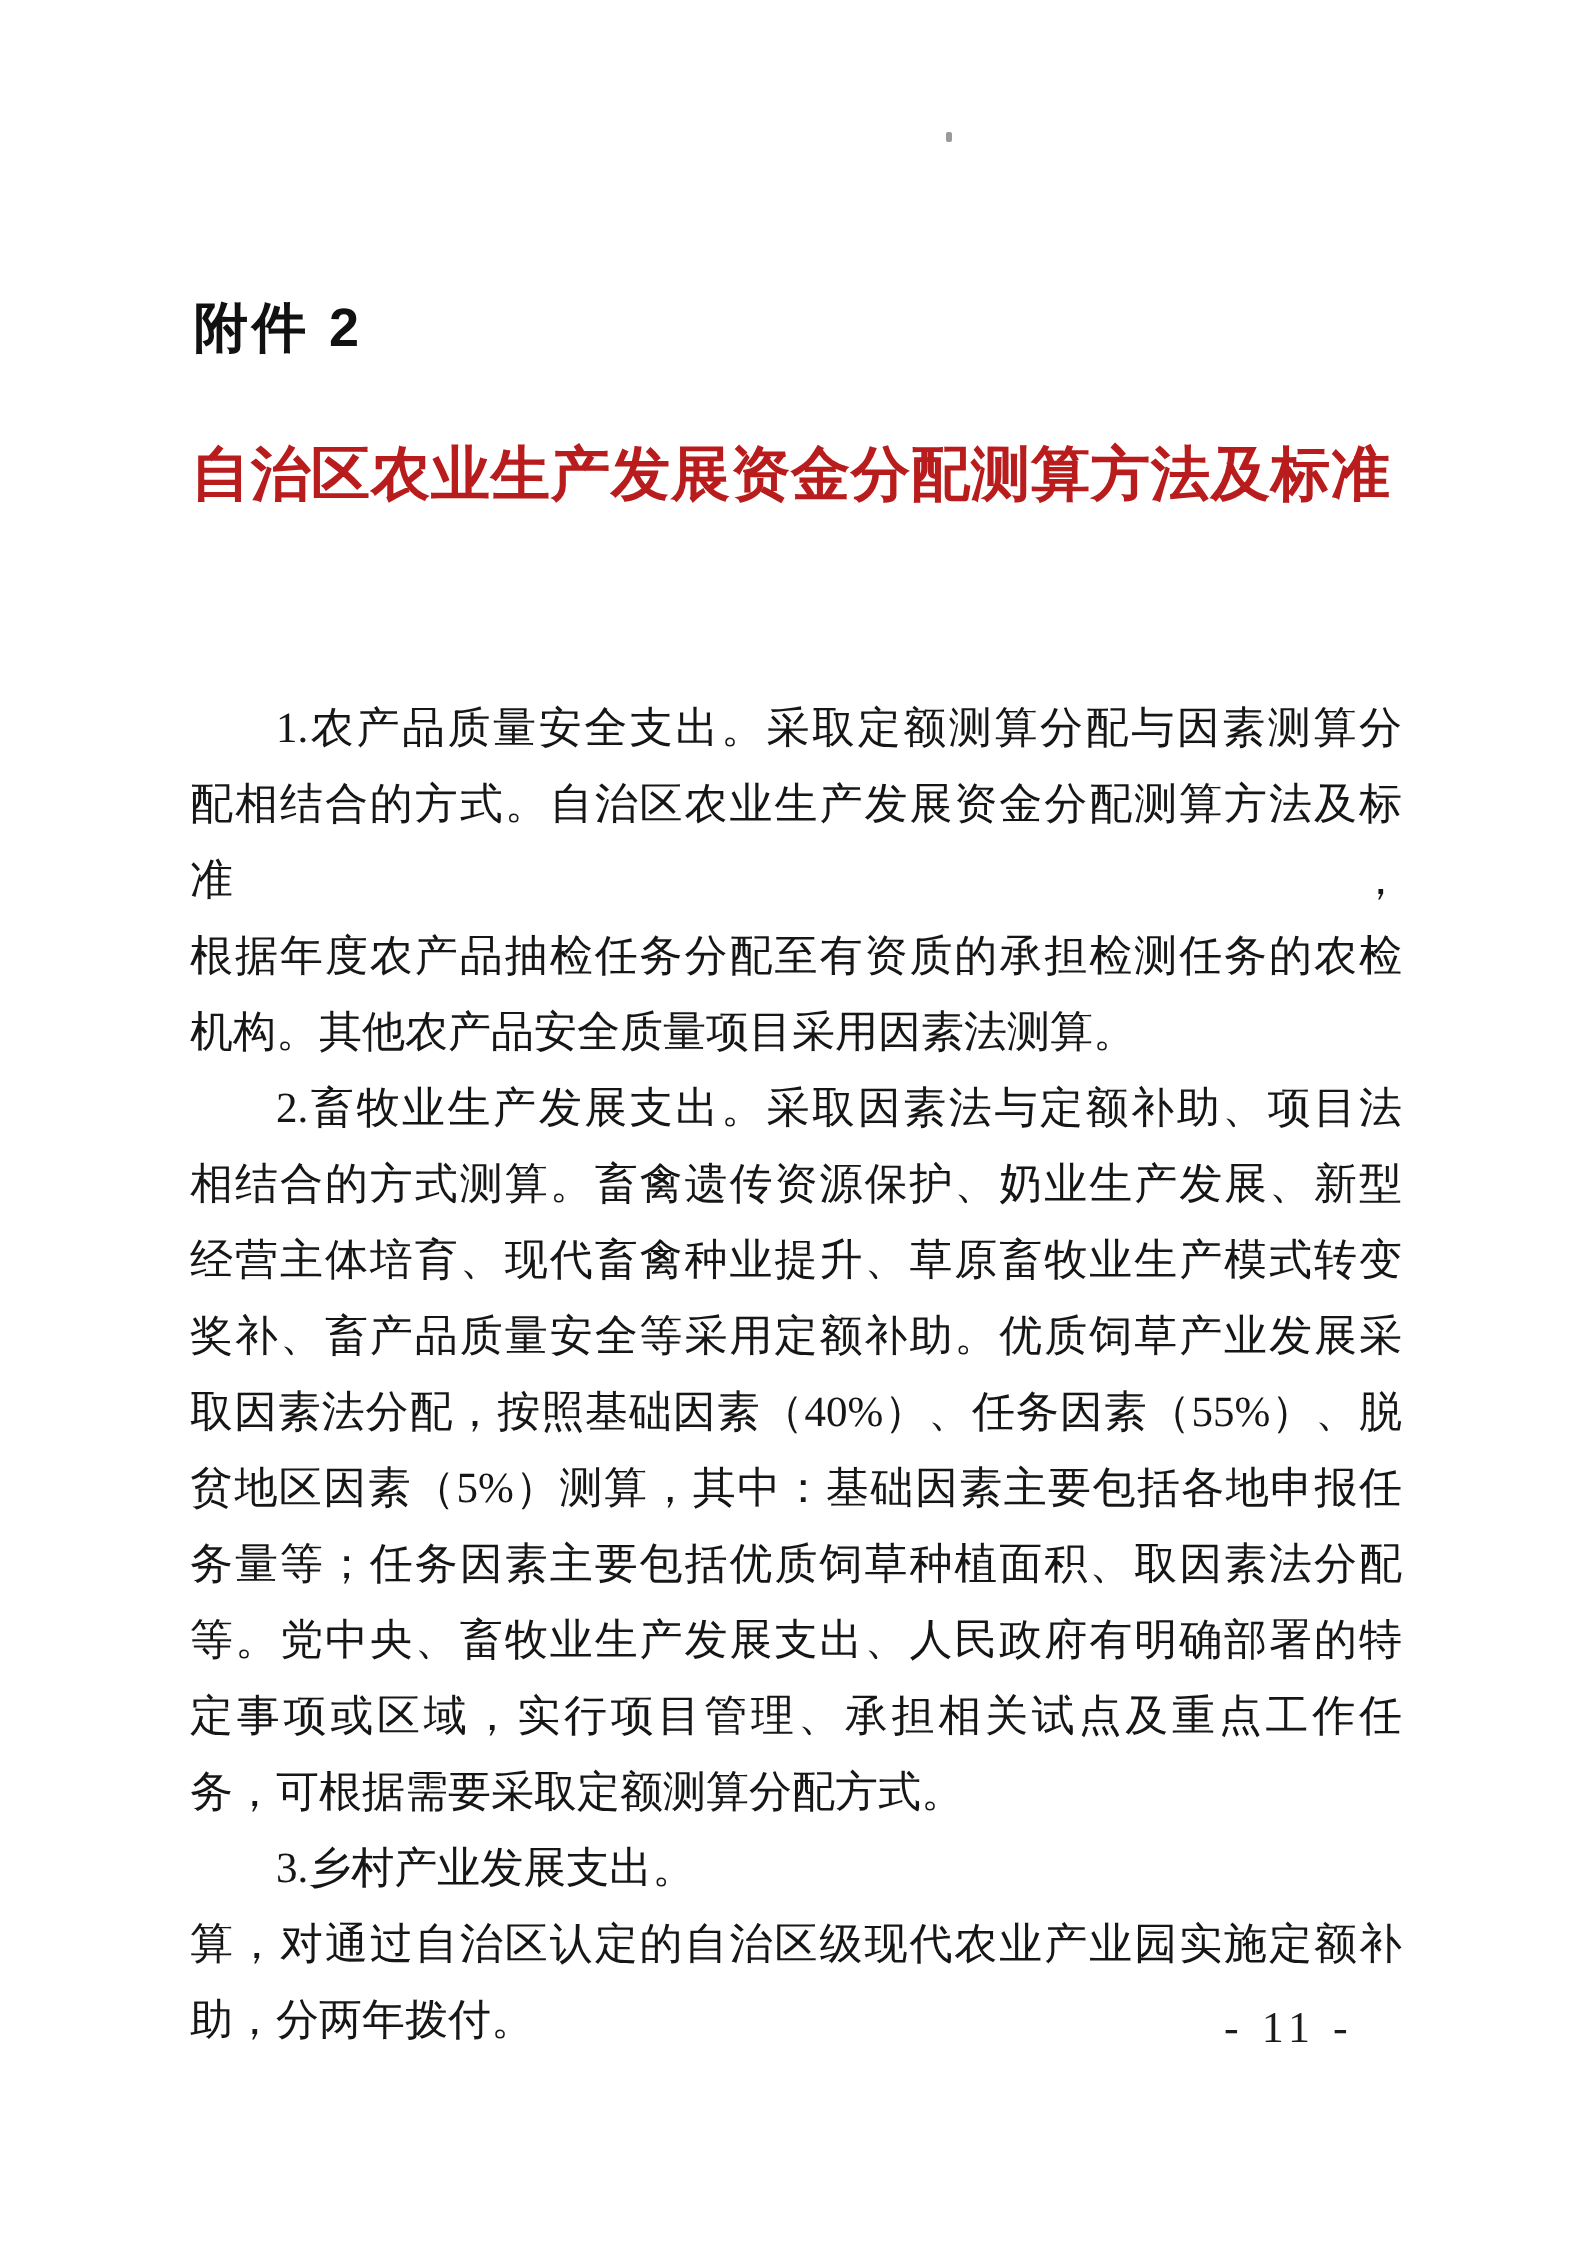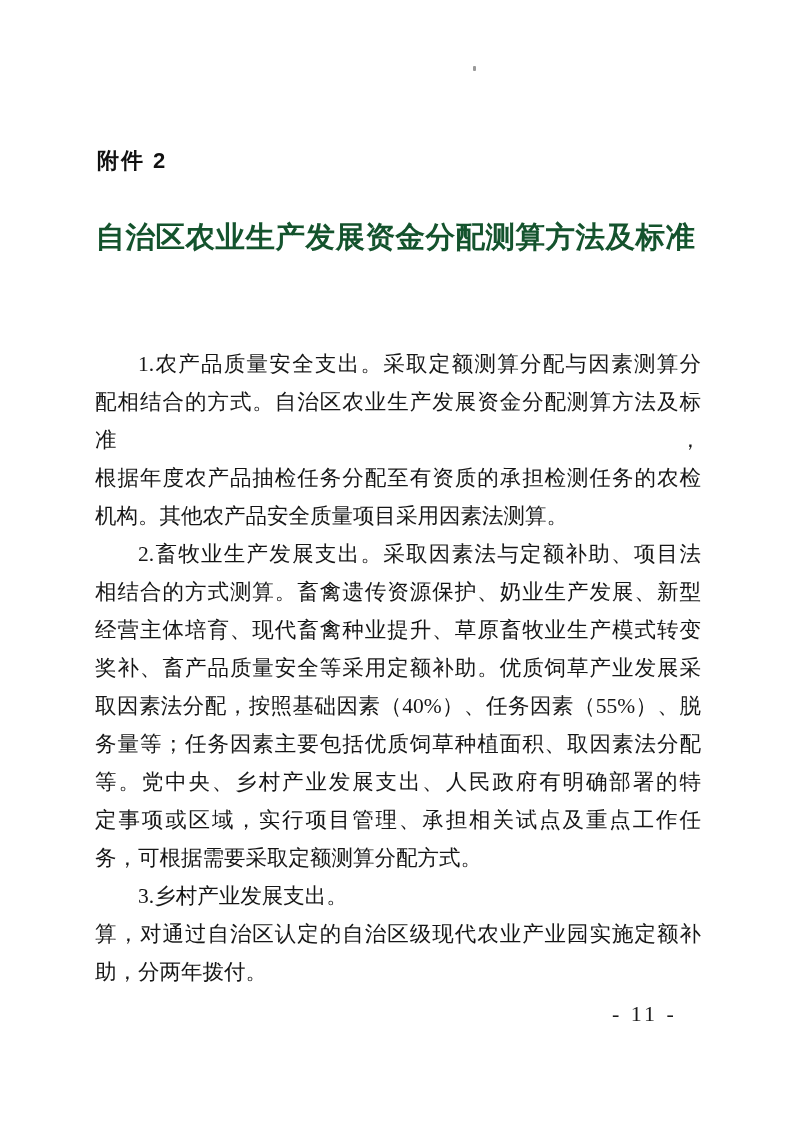--- a/index.html
+++ b/index.html
@@ -15,35 +15,35 @@
     background: #ffffff;
     overflow: hidden;
     color: #161616;
   }
   .attachment-label {
     position: absolute;
     left: 97px;
     top: 146px;
     font-family: "Liberation Sans", "DejaVu Sans", sans-serif;
     font-weight: 700;
-    font-size: 22px;
+    font-size: 27px;
     letter-spacing: 2px;
     color: #111;
   }
   .doc-title {
     position: absolute;
     left: 0;
     top: 218px;
     width: 791px;
     text-align: center;
     font-family: "Liberation Serif", "DejaVu Serif", serif;
     font-weight: 700;
     font-size: 29.5px;
     letter-spacing: 0.5px;
-    color: #14532d;
+    color: #b91c1c;
     white-space: nowrap;
   }
   .doc-body {
     position: absolute;
     left: 95px;
     top: 297px;
     width: 606px;
     font-family: "Liberation Serif", "DejaVu Serif", serif;
     font-size: 21.5px;
     line-height: 38px;
@@ -101,22 +101,23 @@
       <div class="ln fill">根据年度农产品抽检任务分配至有资质的承担检测任务的农检</div>
       <div class="ln">机构。其他农产品安全质量项目采用因素法测算。</div>
     </div>
 
     <div>
       <div class="ln fill indent">2.畜牧业生产发展支出。采取因素法与定额补助、项目法</div>
       <div class="ln fill">相结合的方式测算。畜禽遗传资源保护、奶业生产发展、新型</div>
       <div class="ln fill">经营主体培育、现代畜禽种业提升、草原畜牧业生产模式转变</div>
       <div class="ln fill">奖补、畜产品质量安全等采用定额补助。优质饲草产业发展采</div>
       <div class="ln fill">取因素法分配，按照基础因素（40%）、任务因素（55%）、脱</div>
+      <div class="ln fill">贫地区因素（5%）测算，其中：基础因素主要包括各地申报任</div>
       <div class="ln fill">务量等；任务因素主要包括优质饲草种植面积、取因素法分配</div>
-      <div class="ln fill">等。党中央、乡村产业发展支出、人民政府有明确部署的特</div>
+      <div class="ln fill">等。党中央、畜牧业生产发展支出、人民政府有明确部署的特</div>
       <div class="ln fill">定事项或区域，实行项目管理、承担相关试点及重点工作任</div>
       <div class="ln">务，可根据需要采取定额测算分配方式。</div>
     </div>
 
     <div>
       <div class="ln indent">3.乡村产业发展支出。</div>
     </div>
 
     <div>
       <div class="ln fill">算，对通过自治区认定的自治区级现代农业产业园实施定额补</div>

